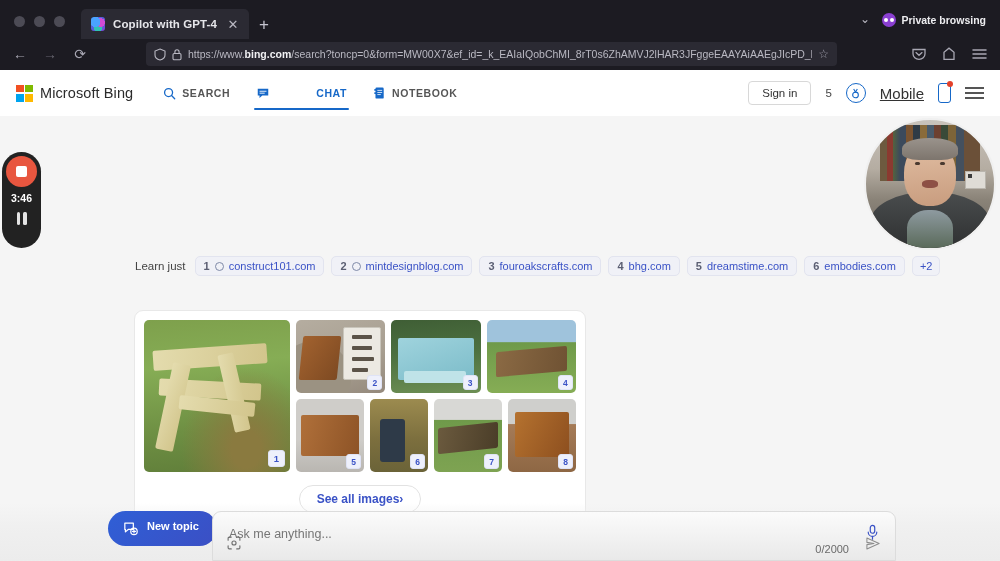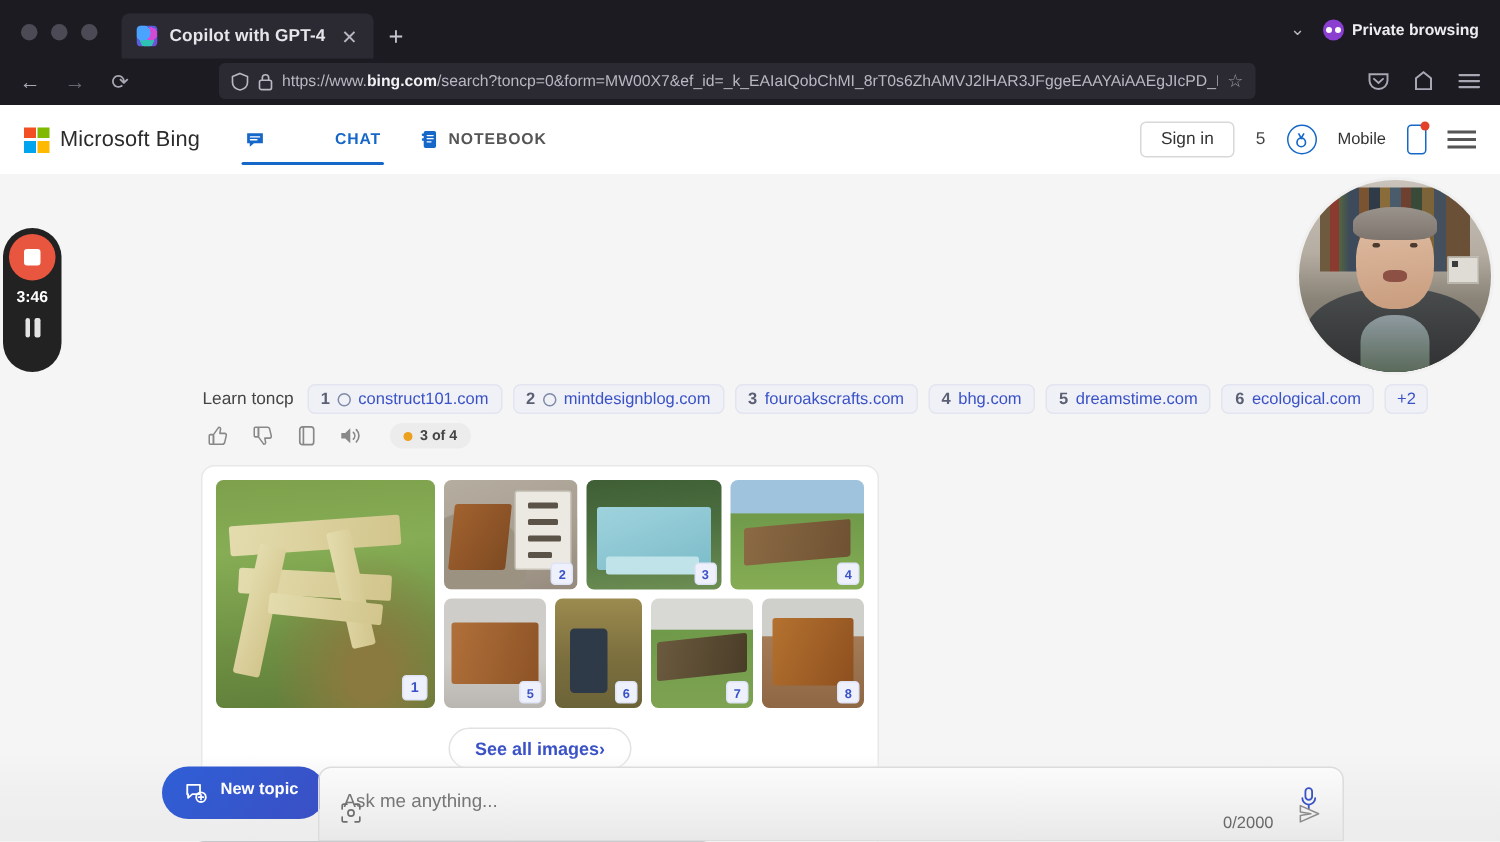--- a/index.html
+++ b/index.html
@@ -62,21 +62,21 @@
   .ntab { display:flex; align-items:center; gap:6px; height:46px; position:relative;
           font-size:10.5px; letter-spacing:.6px; color:#555; font-weight:600; }
   .ntab.active { color:#1668c8;gap:46px; }
   .ntab.active:after { content:""; position:absolute; left:-2px; right:-2px; bottom:6px; height:2.5px;
     background:#1668c8; border-radius:2px; }
   .hdr-right { margin-left:auto; display:flex; align-items:center; gap:14px; }
   .signin { border:1px solid #d8d8d8; border-radius:4px; padding:5px 13px; font-size:11.5px; color:#333; background:#fff; }
   .pts { font-size:11.5px; color:#444; }
   .rew { width:20px; height:20px; border:1.6px solid #1668c8; border-radius:50%;
          display:flex; align-items:center; justify-content:center; color:#1668c8; font-size:10px; }
-  .mobile { font-size:11px; color:#333; }
+  .mobile { font-size:15px; color:#333;text-decoration:underline; }
   .phone { width:13px; height:20px; border:1.6px solid #1668c8; border-radius:3px; position:relative; }
   .phone:after { content:""; position:absolute; right:-3px; top:-3px; width:6px; height:6px;
      background:#e3412a; border-radius:50%; }
   .burger { display:flex; flex-direction:column; gap:3.5px; }
   .burger i { display:block; width:19px; height:1.8px; background:#555; }
 
   
   .content { position:absolute; top:116px; left:0; width:1000px; height:445px; background:#f5f5f5; }
   .answer-text { position:absolute; left:135px; top:-2px; width:730px; font-size:11.5px;
                  color:#b4b4b4; white-space:nowrap; overflow:hidden; }
@@ -278,20 +278,27 @@
       <span class="logo-sq">
         <i style="background:#f25022"></i>
           <i style="background:#7fba00"></i>
         <i style="background:#00a4ef"></i>
           <i style="background:#ffb900"></i>
       </span>
       <span class="logo-txt">Microsoft Bing</span>
     </div>
 
     <div class="navtabs">
+      <div class="ntab">
+        <svg width="13" height="13" viewBox="0 0 14 14">
+          <circle cx="6" cy="6" r="4.3" fill="none" stroke="#1668c8" stroke-width="1.4"></circle>
+          <line x1="9.2" y1="9.2" x2="12.6" y2="12.6" stroke="#1668c8" stroke-width="1.4" stroke-linecap="round"></line>
+        </svg>
+        <span>SEARCH</span>
+      </div>
       <div class="ntab active">
         <svg width="14" height="14" viewBox="0 0 16 16">
           <path d="M2 3.2 h12 v7.6 H7.2 L4 13.6 V10.8 H2 Z" fill="#1668c8"></path>
           <g stroke="#fff" stroke-width="1" stroke-linecap="round">
             <line x1="4.5" y1="6" x2="11.5" y2="6"></line>
               <line x1="4.5" y1="8.2" x2="9.5" y2="8.2"></line>
           </g>
         </svg>
         <span>CHAT</span>
       </div>
@@ -326,21 +333,21 @@
           <i></i>
           <i></i>
         </span>
     </div>
   </div>
 
   <div class="content">
 
 
     <div class="cites">
-      <span class="cites-label">Learn toncp</span>
+      <span class="cites-label">Learn just</span>
       <span class="chip">
         <span class="num">1</span>
         <span class="glob"></span>
         <span>construct101.com</span>
       </span>
       <span class="chip">
         <span class="num">2</span>
         <span class="glob"></span>
         <span>mintdesignblog.com</span>
       </span>
@@ -351,48 +358,25 @@
       <span class="chip">
         <span class="num">4</span>
         <span>bhg.com</span>
       </span>
       <span class="chip">
         <span class="num">5</span>
         <span>dreamstime.com</span>
       </span>
       <span class="chip">
         <span class="num">6</span>
-        <span>ecological.com</span>
+        <span>embodies.com</span>
       </span>
       <span class="chip more">+2</span>
     </div>
 
-    <div class="acts">
-      <svg width="15" height="15" viewBox="0 0 16 16">
-        <path d="M4.6 14 V7.2 L8.4 1.9 c1 0 1.5.8 1.2 1.8 L9.1 6.3 h3.4 c.9 0 1.4.8 1.2 1.6 l-1.1 4.6 c-.1.9-.8 1.5-1.7 1.5 Z" fill="none" stroke="#888" stroke-width="1.1" stroke-linejoin="round"></path>
-        <rect x="1.6" y="7.2" width="3" height="6.8" rx=".8" fill="none" stroke="#888" stroke-width="1.1"></rect>
-      </svg>
-      <svg width="15" height="15" viewBox="0 0 16 16">
-        <path d="M4.6 2 V8.8 L8.4 14.1 c1 0 1.5-.8 1.2-1.8 L9.1 9.7 h3.4 c.9 0 1.4-.8 1.2-1.6 L12.6 3.5 c-.1-.9-.8-1.5-1.7-1.5 Z" fill="none" stroke="#888" stroke-width="1.1" stroke-linejoin="round"></path>
-        <rect x="1.6" y="2" width="3" height="6.8" rx=".8" fill="none" stroke="#888" stroke-width="1.1"></rect>
-      </svg>
-      <svg width="13" height="15" viewBox="0 0 14 16">
-        <rect x="2" y="1.6" width="10" height="12.8" rx="2" fill="none" stroke="#888" stroke-width="1.2"></rect>
-        <line x1="4.6" y1="1.6" x2="4.6" y2="14.4" stroke="#888" stroke-width="1.2"></line>
-      </svg>
-      <svg width="16" height="15" viewBox="0 0 17 16">
-        <path d="M1.6 6 H4.4 L8 2.6 V13.4 L4.4 10 H1.6 Z" fill="#888"></path>
-        <path d="M10.2 5.6 a3.4 3.4 0 0 1 0 4.8" fill="none" stroke="#888" stroke-width="1.2" stroke-linecap="round"></path>
-        <path d="M12.3 3.6 a6.2 6.2 0 0 1 0 8.8" fill="none" stroke="#888" stroke-width="1.2" stroke-linecap="round"></path>
-      </svg>
-      <span class="badge-of">
-        <span class="d"></span>
-        <span>3 of 4</span>
-      </span>
-    </div>
 
     <div class="imgcard">
       <div class="grid">
 
         <div class="hero">
           <span class="plank" style="left:6%;top:18%;width:78%;height:13%;transform:rotate(-4deg)"></span>
           <span class="plank" style="left:10%;top:40%;width:70%;height:11%;transform:rotate(3deg)"></span>
           <span class="plank" style="left:14%;top:28%;width:12%;height:58%;transform:rotate(12deg)"></span>
           <span class="plank" style="left:56%;top:22%;width:11%;height:52%;transform:rotate(-13deg)"></span>
           <span class="plank" style="left:24%;top:52%;width:52%;height:9%;transform:rotate(6deg)"></span>

